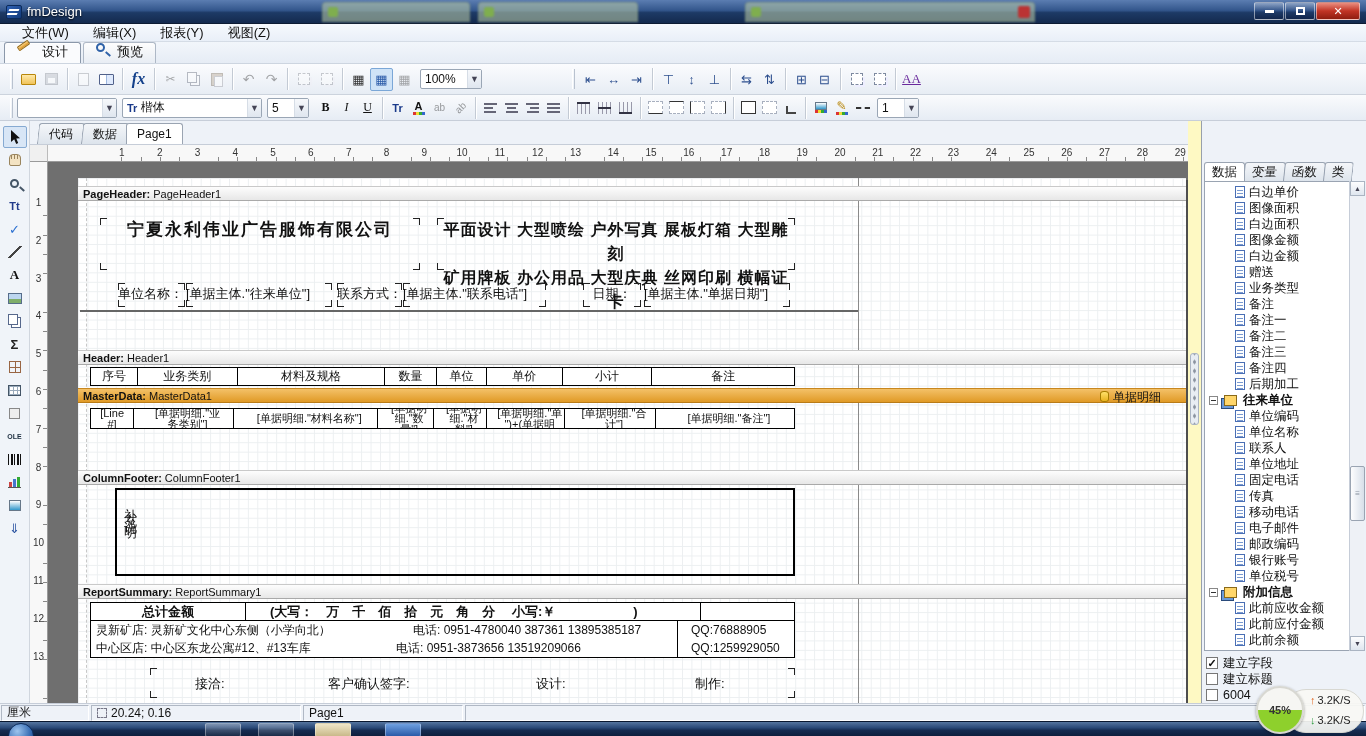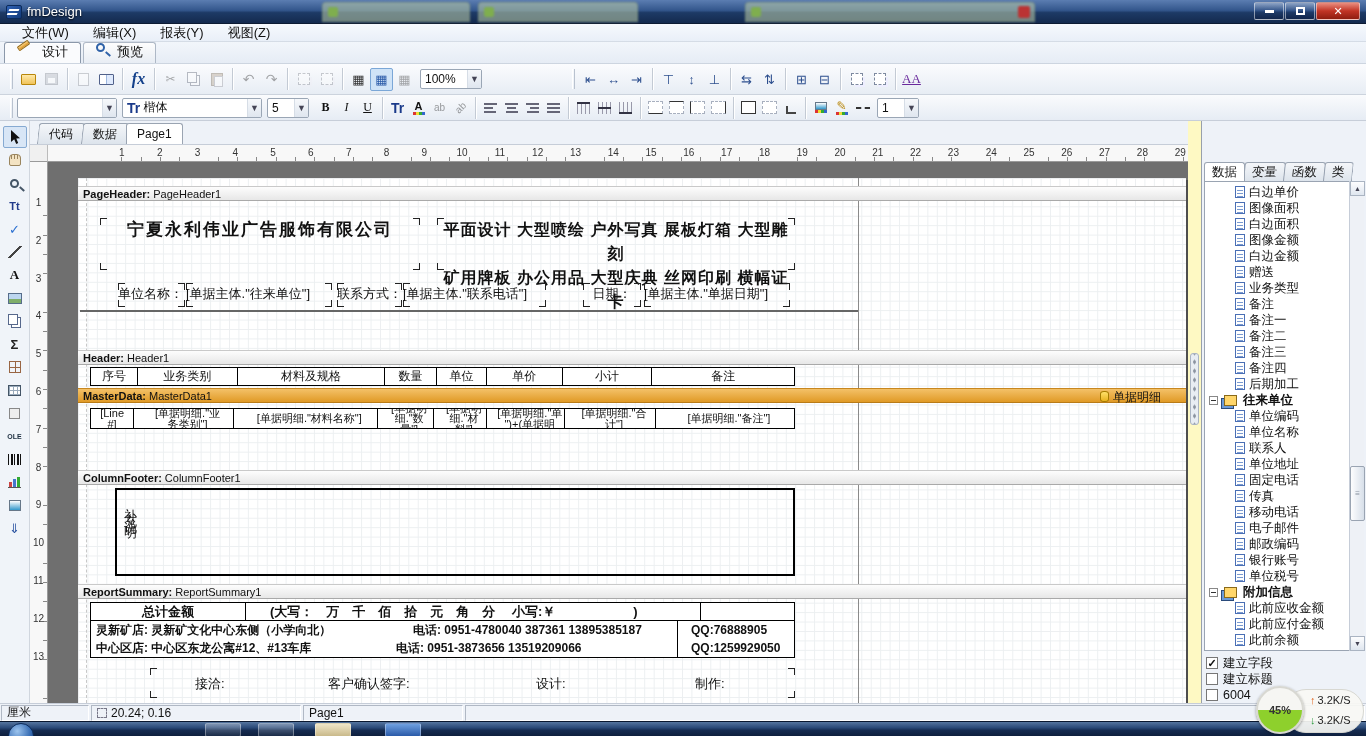--- a/index.html
+++ b/index.html
@@ -67,21 +67,21 @@
   .i-fx{font-family:"Liberation Serif",serif;font-style:italic;font-weight:bold;font-size:16px;color:#13408a;}
   .i-cut{font-size:12px;color:#333;}
   .i-copy,.i-sub{width:10px;height:11px;background:#fff;border:1px solid #56688c;box-shadow:3px 3px 0 -1px #fff,3px 3px 0 0 #56688c;margin:0 3px 3px 0;}
   .i-paste{width:12px;height:13px;background:#c9a06a;border:1px solid #8a6a3a;position:relative;}
   .i-paste::after{content:"";position:absolute;left:2px;top:2px;width:7px;height:9px;background:#fff;border:1px solid #99a;}
   .i-arrowg{font-size:14px;color:#333;}
   .i-frame{width:12px;height:12px;border:1px dashed #7e8aa0;background:#fff;box-shadow:3px 3px 0 -1px #eef;}
   .i-grid{font-size:13px;color:#333;line-height:1;}
   .al{font-size:13px;color:#2d4f8e;line-height:1;}
   .i-aa{font-family:"Liberation Serif",serif;font-weight:normal;font-size:13px;color:#6a2a9d;text-decoration:underline;}
-  .i-tr{font-weight:bold;font-size:14px;color:#1a3a8a;}
+  .i-tr{font-weight:bold;font-size:11px;color:#1a3a8a;}
   .colstack{display:flex;flex-direction:column;align-items:center;line-height:1;}
   .cstrip{width:12px;height:3px;background:linear-gradient(to right,#d33 0 25%,#ed3 25% 50%,#3a3 50% 75%,#36c 75%);}
   .ta{width:13px;height:11px;background-repeat:no-repeat;
     background-image:linear-gradient(#667,#667),linear-gradient(#667,#667),linear-gradient(#667,#667);
     background-position:0 1px,0 5px,0 9px;background-size:13px 2px,9px 2px,12px 2px;}
   .ta-c{background-position:0 1px,2px 5px,1px 9px;}
   .ta-r{background-position:right 1px,right 5px,right 9px;}
   .ta-j{background-size:13px 2px,13px 2px,13px 2px;}
   .va{width:13px;height:12px;background-image:linear-gradient(#334,#334),repeating-linear-gradient(to right,#99a 0 1px,transparent 1px 4px);
     background-repeat:no-repeat;background-size:13px 2px,13px 12px;}
@@ -189,21 +189,21 @@
   .mdrow{top:230px;height:21px;font-size:11px;line-height:10.5px;gap:8px;}
   .mdrow span{white-space:pre-line;display:flex;align-items:center;justify-content:center;}
 
   .cf-box{left:37px;top:310px;width:680px;height:88px;border:2px solid #000;background:rgba(255,255,255,.0);}
   .cf-note{position:absolute;left:4px;top:8px;writing-mode:vertical-rl;letter-spacing:6px;font-size:13px;color:#111;}
 
   .rs-row1{position:absolute;left:12px;top:424px;width:705px;height:19px;display:flex;border:1px solid #000;font-size:13px;background:#fff;gap:20px;}
   .rs-row1 .c1{width:155px;border-right:1px solid #000;text-align:center;font-weight:bold;line-height:17px;}
   .rs-row1 .c2{width:435px;border-right:1px solid #000;line-height:17px;padding-left:4px;white-space:pre;font-weight:bold;overflow:hidden;}
   .rs-row1 .c3{flex:1;}
-  .rs-contact{position:absolute;left:12px;top:443px;width:705px;height:37px;border:1px solid #000;border-top:none;background:#fff;font-size:12px;font-weight:bold;}
+  .rs-contact{position:absolute;left:12px;top:443px;width:705px;height:37px;border:1px solid #000;border-top:none;background:#fff;font-size:12px;font-weight:normal;}
   .rs-contact .vline{position:absolute;left:586px;top:0;width:1px;height:100%;background:#000;}
   .rs-contact .r{position:absolute;height:18px;line-height:18px;white-space:nowrap;}
   .store1{left:5px;top:0;} .phone1{left:322px;top:0;} .qq1{left:600px;top:0;}
   .store2{left:5px;top:18px;} .phone2{left:305px;top:18px;} .qq2{left:600px;top:18px;}
   .rs-sign{position:absolute;left:72px;top:490px;width:645px;height:30px;font-size:13px;}
   .rs-sign span{position:absolute;top:7px;}
   .rs-sign span:nth-of-type(1){left:45px;} .rs-sign span:nth-of-type(2){left:178px;}
   .rs-sign span:nth-of-type(3){left:386px;} .rs-sign span:nth-of-type(4){left:545px;}
 
   .splitter{position:absolute;left:1158px;top:0;width:13px;height:582px;background:transparent;}

